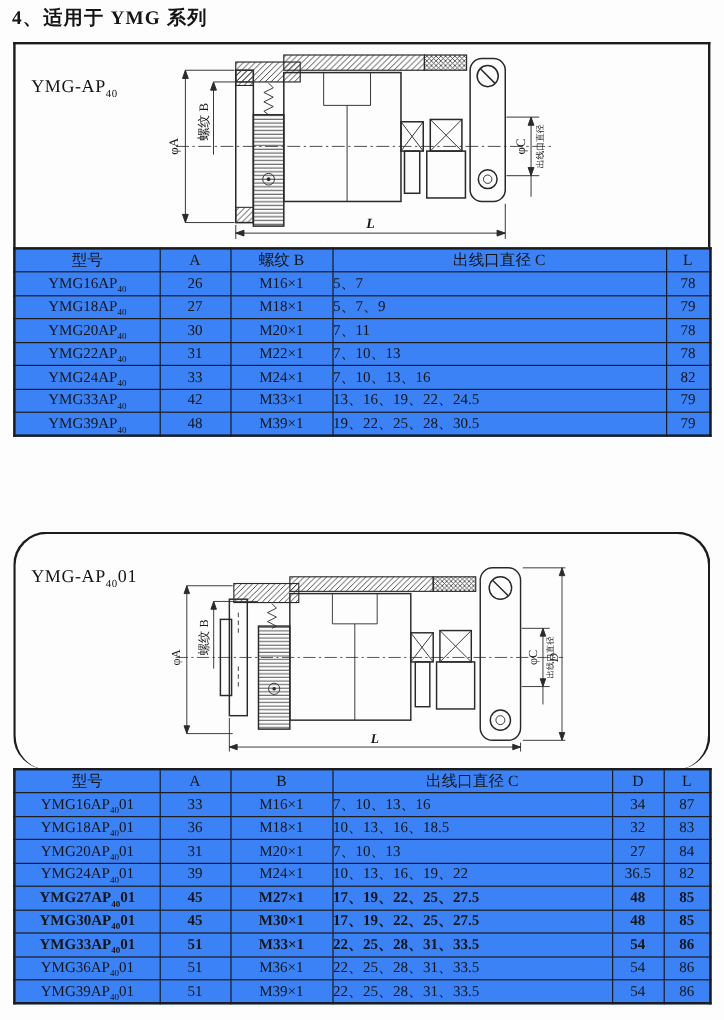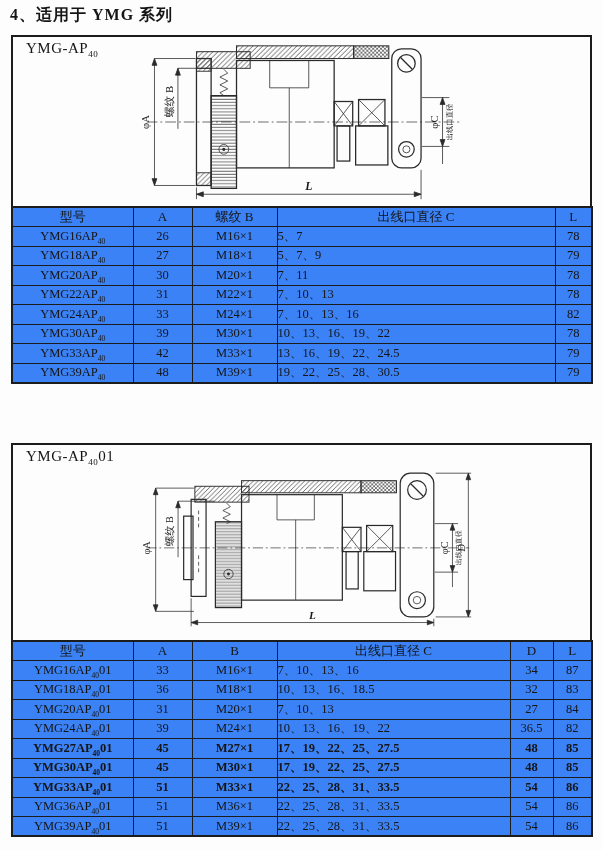--- a/index.html
+++ b/index.html
@@ -12,23 +12,23 @@
   }
   .page-header {
     position: absolute; top: 5px; left: 10px;
     font-size: 16px; font-weight: bold; letter-spacing: 1px;
   }
   .sec-box {
     position: absolute; left: 11px; width: 581px;
     border: 2px solid #1c1c1c; border-bottom: none; background: #fdfdfd;
   }
   #box1 { top: 35px;  height: 172px; }
-  #box2 { top: 443px; height: 198px; }
+  #box2 { top: 443px; height: 198px; border-radius: 28px; }
   .sec-title {
-    position: absolute; top: 3px; left: 13px;
+    position: absolute; top: 28px; left: 13px;
     font-size: 15px; letter-spacing: 0.5px; font-weight: 500;
   }
   .sec-title sub, td sub { font-size: 0.6em; line-height: 0; }
   .drawing { position: absolute; }
   #draw1 { left: 120px; top: 2px;  width: 332px; height: 166px; }
   #draw2 { left: 124px; top: 12px; width: 336px; height: 178px; }
 
   svg .outline { fill: none; stroke: #2a2a2a; stroke-width: 1.3; }
   svg .thin    { fill: none; stroke: #2a2a2a; stroke-width: 0.8; }
   svg .dim     { fill: none; stroke: #2a2a2a; stroke-width: 0.8; }
@@ -207,27 +207,20 @@
         <td>78</td>
       </tr>
       <tr>
         <td>YMG24AP<sub>40</sub></td>
         <td>33</td>
         <td>M24×1</td>
         <td class="left">7、10、13、16</td>
         <td>82</td>
       </tr>
       <tr>
-        <td>YMG30AP<sub>40</sub></td>
-        <td>39</td>
-        <td>M30×1</td>
-        <td class="left">10、13、16、19、22</td>
-        <td>78</td>
-      </tr>
-      <tr>
         <td>YMG33AP<sub>40</sub></td>
         <td>42</td>
         <td>M33×1</td>
         <td class="left">13、16、19、22、24.5</td>
         <td>79</td>
       </tr>
       <tr>
         <td>YMG39AP<sub>40</sub></td>
         <td>48</td>
         <td>M39×1</td>

